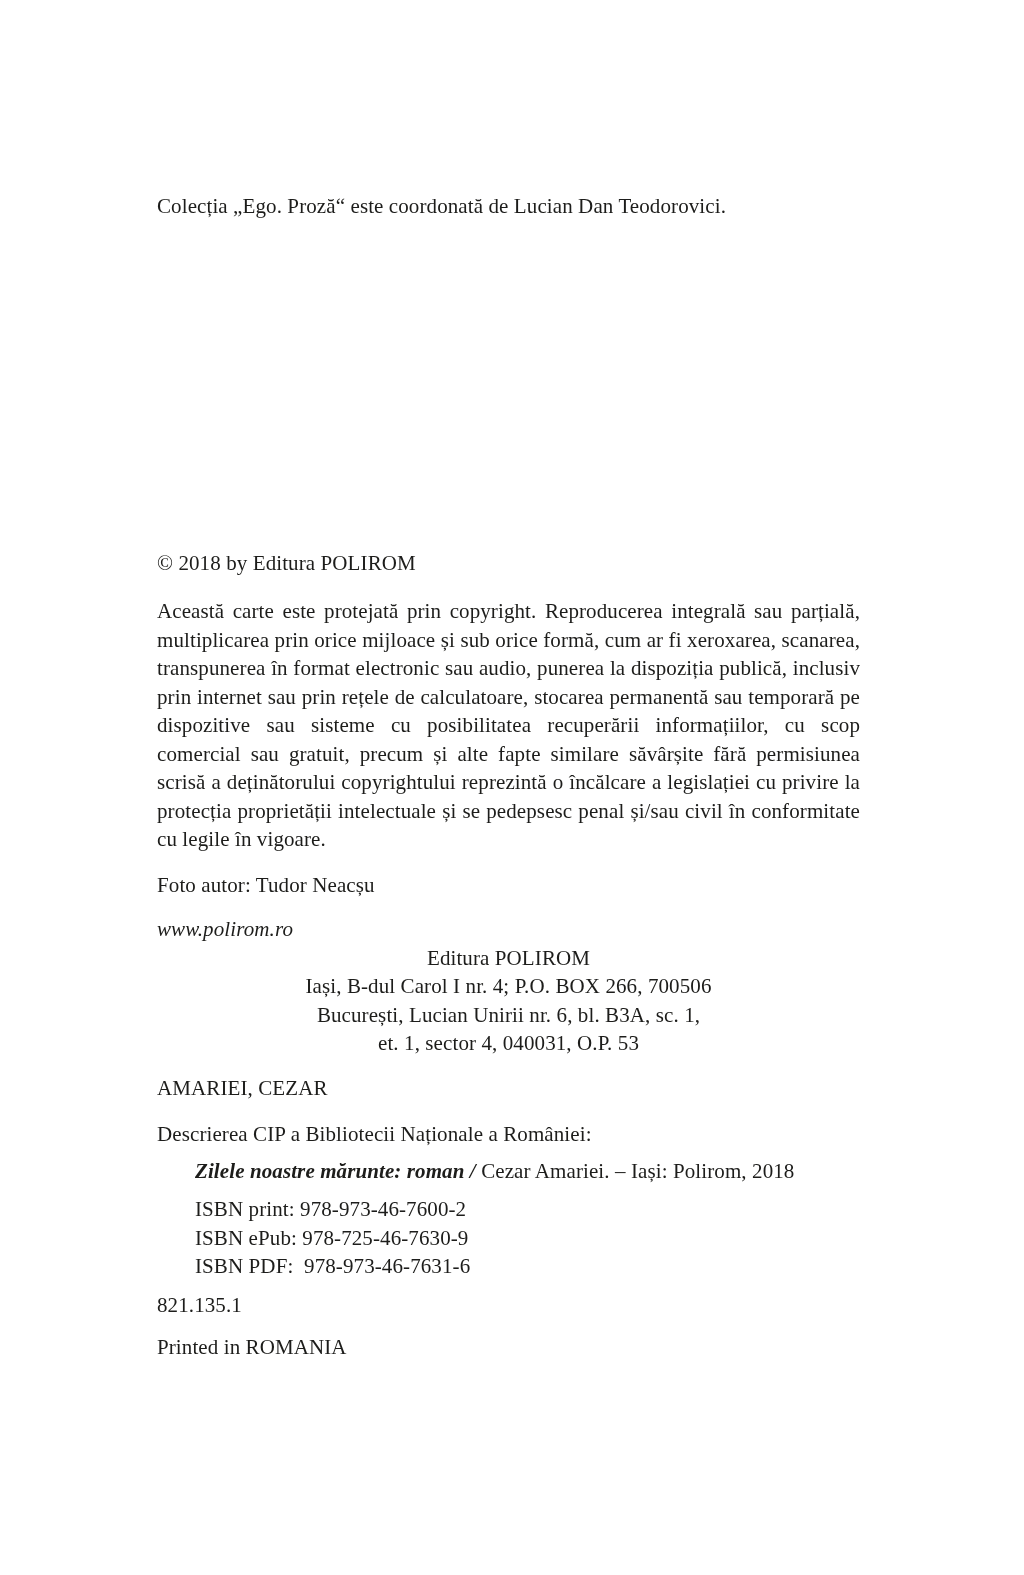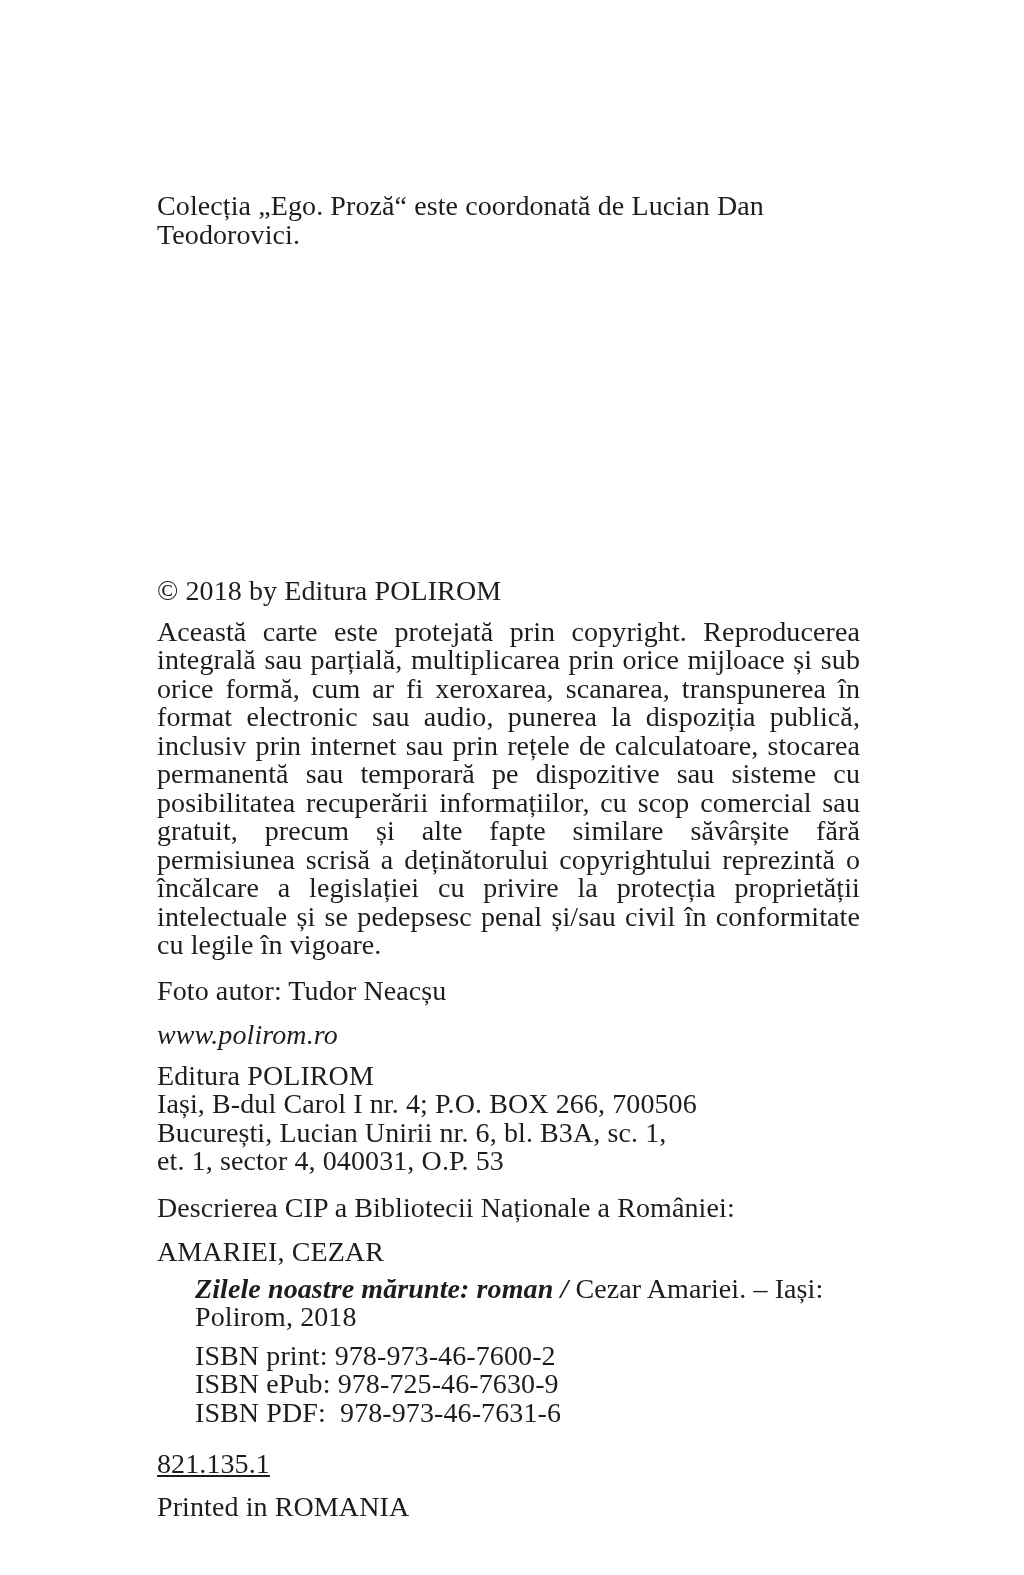--- a/index.html
+++ b/index.html
@@ -11,41 +11,41 @@
     width: 1024px;
     height: 1575px;
     font-family: "Liberation Serif", "DejaVu Serif", serif;
     color: #1d1d1b;
     overflow: hidden;
   }
   .page {
     box-sizing: content-box;
     width: 703px;
     padding: 192px 164px 0 157px;
-    font-size: 28px;
+    font-size: 21px;
     line-height: 28.5px;
     letter-spacing: 0.1px;
   }
   .block { margin: 0; }
   .copyright-line   { margin-top: 328px; }
   .copyright-para   {
-    margin-top: 12px;
+    margin-top: 20px;
     text-align: justify;
     text-justify: inter-word;
   }
   .photo-credit     { margin-top: 17px; }
   .website          { margin-top: 16px; font-style: italic; }
-  .publisher        { margin-top: 12px; }
+  .publisher        { margin-top: 0; text-align: center; }
   .cip-heading      { margin-top: 18px; }
   .cip-author       { margin-top: 16px; }
   .cip-title        { margin-top: 8px; padding-left: 38px; }
   .cip-title .title-italic { font-style: italic; font-weight: bold; }
   .isbn-block       { margin-top: 10px; padding-left: 38px; }
   .isbn-line        { white-space: pre; }
-  .udc              { margin-top: 23px; text-decoration: underline; }
+  .udc              { margin-top: 10px; }
   .printed          { margin-top: 14px; }
 </style>
 </head>
 <body>
 
 <div class="page">
 
   <p class="block collection-line">Colecția „Ego. Proză“ este coordonată de Lucian Dan Teodorovici.</p>
 
   <p class="block copyright-line">© 2018 by Editura POLIROM</p>
@@ -56,23 +56,23 @@
 
   <p class="block website">www.polirom.ro</p>
 
   <div class="publisher">
     <p class="block">Editura POLIROM</p>
     <p class="block">Iași, B-dul Carol I nr. 4; P.O. BOX 266, 700506</p>
     <p class="block">București, Lucian Unirii nr. 6, bl. B3A, sc. 1,</p>
     <p class="block">et. 1, sector 4, 040031, O.P. 53</p>
   </div>
 
+  <p class="block cip-author">AMARIEI, CEZAR</p>
+
   <p class="block cip-heading">Descrierea CIP a Bibliotecii Naționale a României:</p>
-
-  <p class="block cip-author">AMARIEI, CEZAR</p>
 
   <p class="block cip-title">
     <span class="title-italic">Zilele noastre mărunte: roman / </span><span>Cezar Amariei. – Iași: Polirom, 2018</span>
   </p>
 
   <div class="isbn-block">
     <p class="block isbn-line">ISBN print: 978-973-46-7600-2</p>
     <p class="block isbn-line">ISBN ePub: 978-725-46-7630-9</p>
     <p class="block isbn-line">ISBN PDF:  978-973-46-7631-6</p>
   </div>

